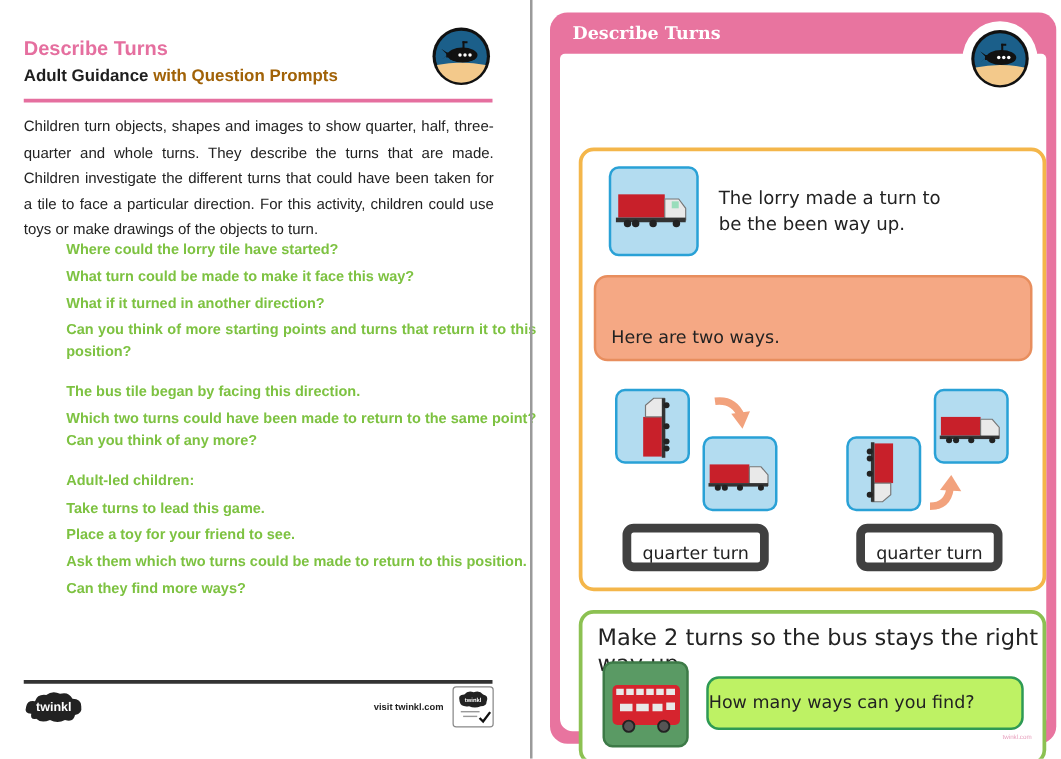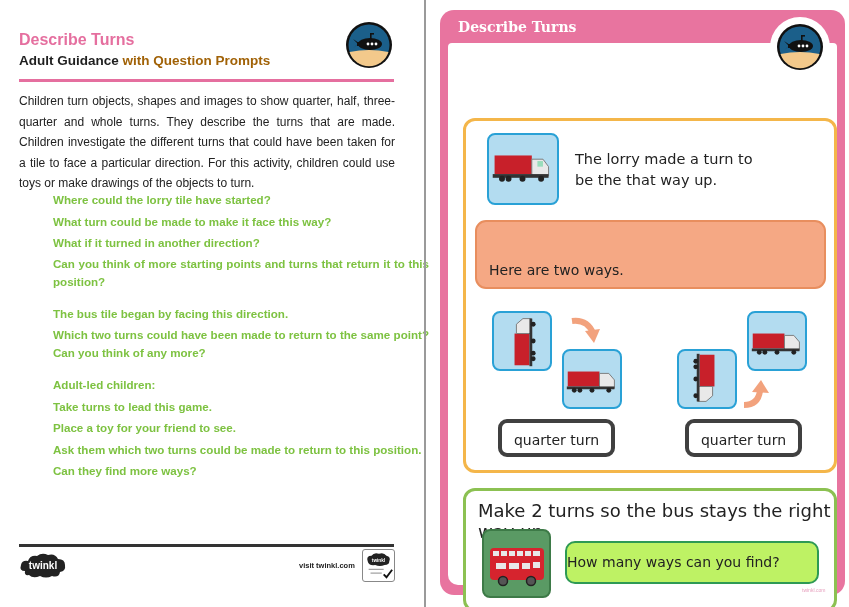--- a/index.html
+++ b/index.html
@@ -38,21 +38,21 @@
   .question-box { position: absolute; left: 9px; top: 99px; width: 351px; height: 69px; background: #f5a884; border: 2px solid #e88e5e; border-radius: 11px; }
   .question-line { position: absolute; left: 12px; font-family: "DejaVu Sans", sans-serif; font-size: 14px; color: #222; }
   .ql1 { top: 9px; } .ql2 { top: 40px; }
   .tile-a1 { left: 26px; top: 190px; width: 60px; height: 60px; }
   .tile-a2 { left: 96px; top: 228px; width: 60px; height: 60px; }
   .tile-b1 { left: 211px; top: 228px; width: 60px; height: 60px; }
   .tile-b2 { left: 281px; top: 190px; width: 60px; height: 60px; }
   .arrow { position: absolute; }
   .arrow-a { left: 103px; top: 192px; width: 34px; height: 34px; }
   .arrow-b { left: 276px; top: 256px; width: 30px; height: 32px; }
-  .label-box { position: absolute; top: 298px; width: 117px; height: 38px; border: 4px solid #404040; border-radius: 9px; background: #fff; text-align: center; line-height: 34px; font-family: "DejaVu Sans", sans-serif; font-size: 14px; color: #222; }
+  .label-box { position: absolute; top: 298px; width: 117px; height: 38px; border: 7px solid #404040; border-radius: 9px; background: #fff; text-align: center; line-height: 34px; font-family: "DejaVu Sans", sans-serif; font-size: 14px; color: #222; }
   .label-a { left: 32px; } .label-b { left: 219px; }
 
   .green-panel { position: absolute; left: 15px; top: 445px; width: 374px; height: 124px; border: 3px solid #8cc152; border-radius: 12px; background: #fff; }
   .green-head { position: absolute; left: 12px; top: 9px; font-family: "DejaVu Sans", sans-serif; font-size: 18px; color: #222; }
   .bus-tile { position: absolute; left: 16px; top: 38px; width: 69px; height: 69px; background: #5a9a64; border: 2px solid #3d7a47; border-radius: 8px; }
   .prompt-box { position: absolute; left: 99px; top: 50px; width: 254px; height: 43px; background: #bef264; border: 2.5px solid #2e9a54; border-radius: 10px; text-align: left; line-height: 38px; font-family: "DejaVu Sans", sans-serif; font-size: 14px; color: #222; }
   .watermark { position: absolute; left: 362px; top: 577px; font-size: 5px; color: #e7a1be; }
 </style>
 </head>
 <body>
@@ -128,21 +128,21 @@
           <rect x="52" y="28" width="6" height="6" fill="#9db"></rect>
           <rect x="4" y="42" width="60" height="4" fill="#333"></rect>
           <circle cx="14" cy="47" r="3.2" fill="#222"></circle>
             <circle cx="21" cy="47" r="3.2" fill="#222"></circle>
           <circle cx="36" cy="47" r="3.2" fill="#222"></circle>
             <circle cx="56" cy="47" r="3.2" fill="#222"></circle>
         </svg>
       </div>
       <div class="lead-text">
         <div>The lorry made a turn to</div>
-        <div>be the that way up.</div>
+        <div>be the been way up.</div>
       </div>
 
       <div class="question-box">
         <div class="question-line ql2">Here are two ways.</div>
       </div>
 
       <div class="tile tile-a1">
         <svg viewBox="0 0 60 60" width="56" height="56">
           <g transform="rotate(-90 30 30)">
             <rect x="4" y="22" width="34" height="16" fill="#c8202a"></rect>

